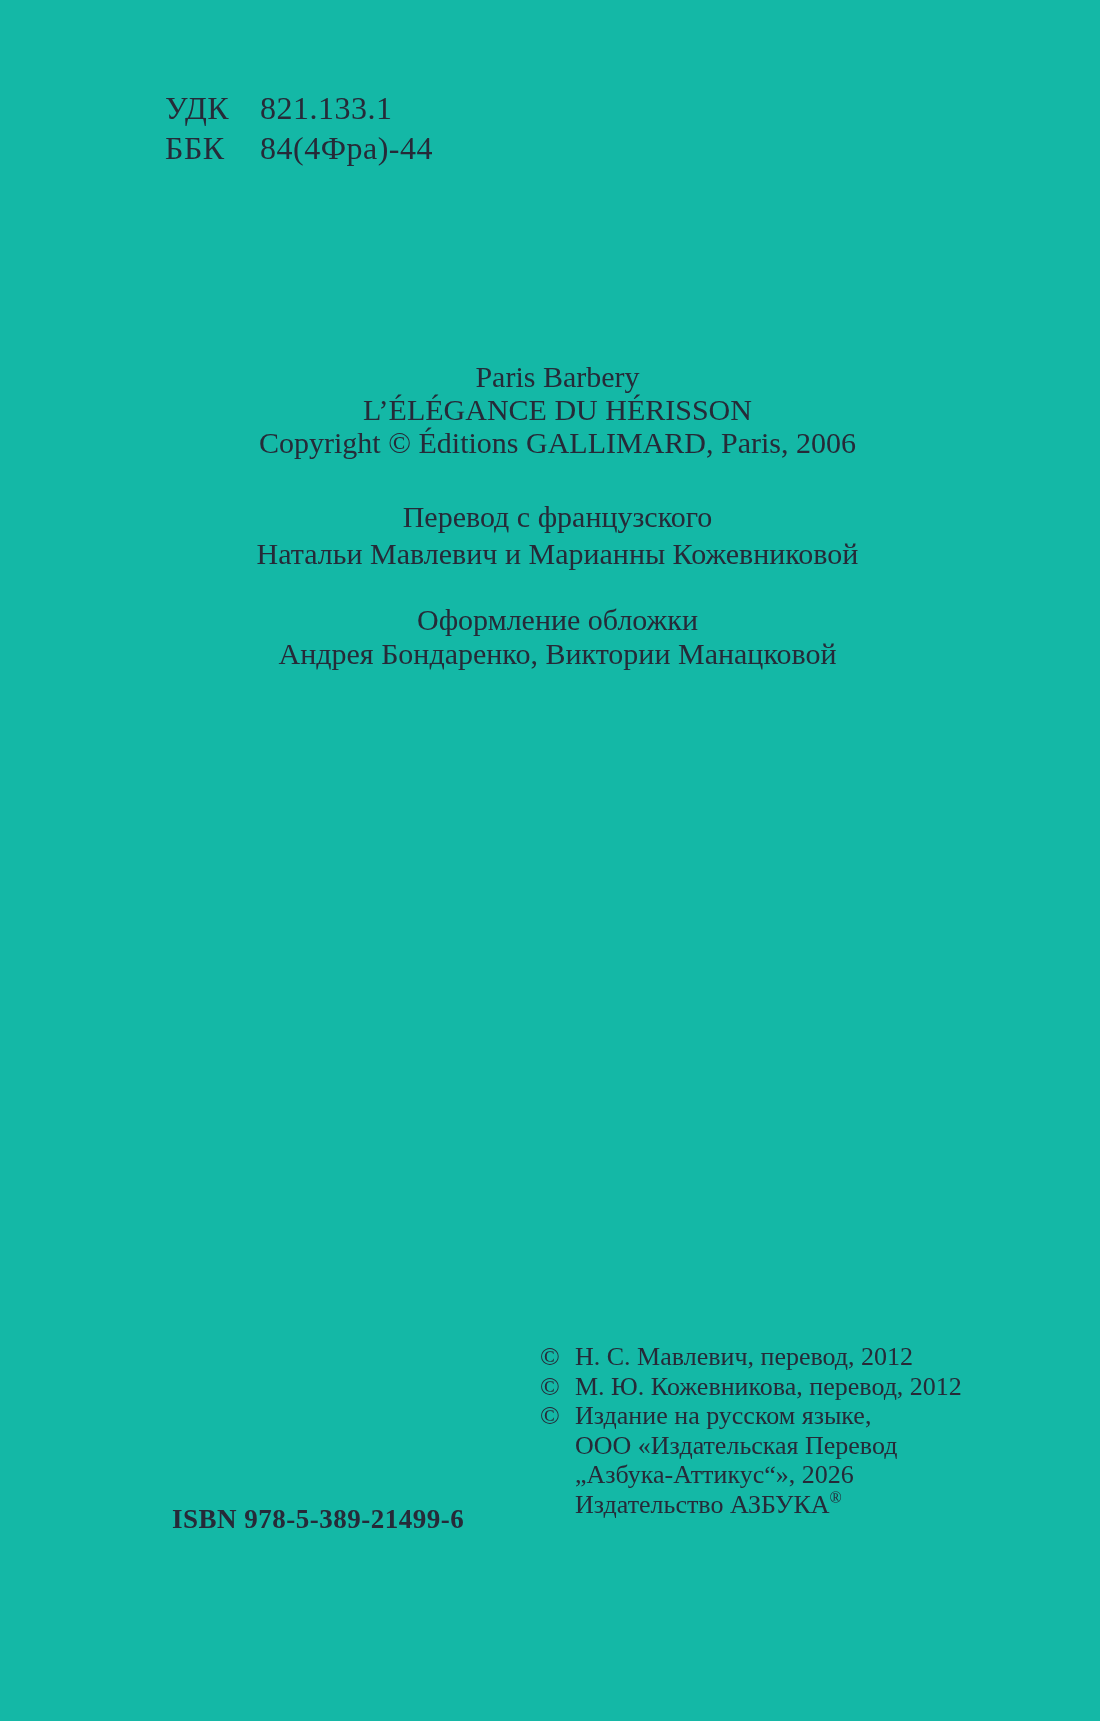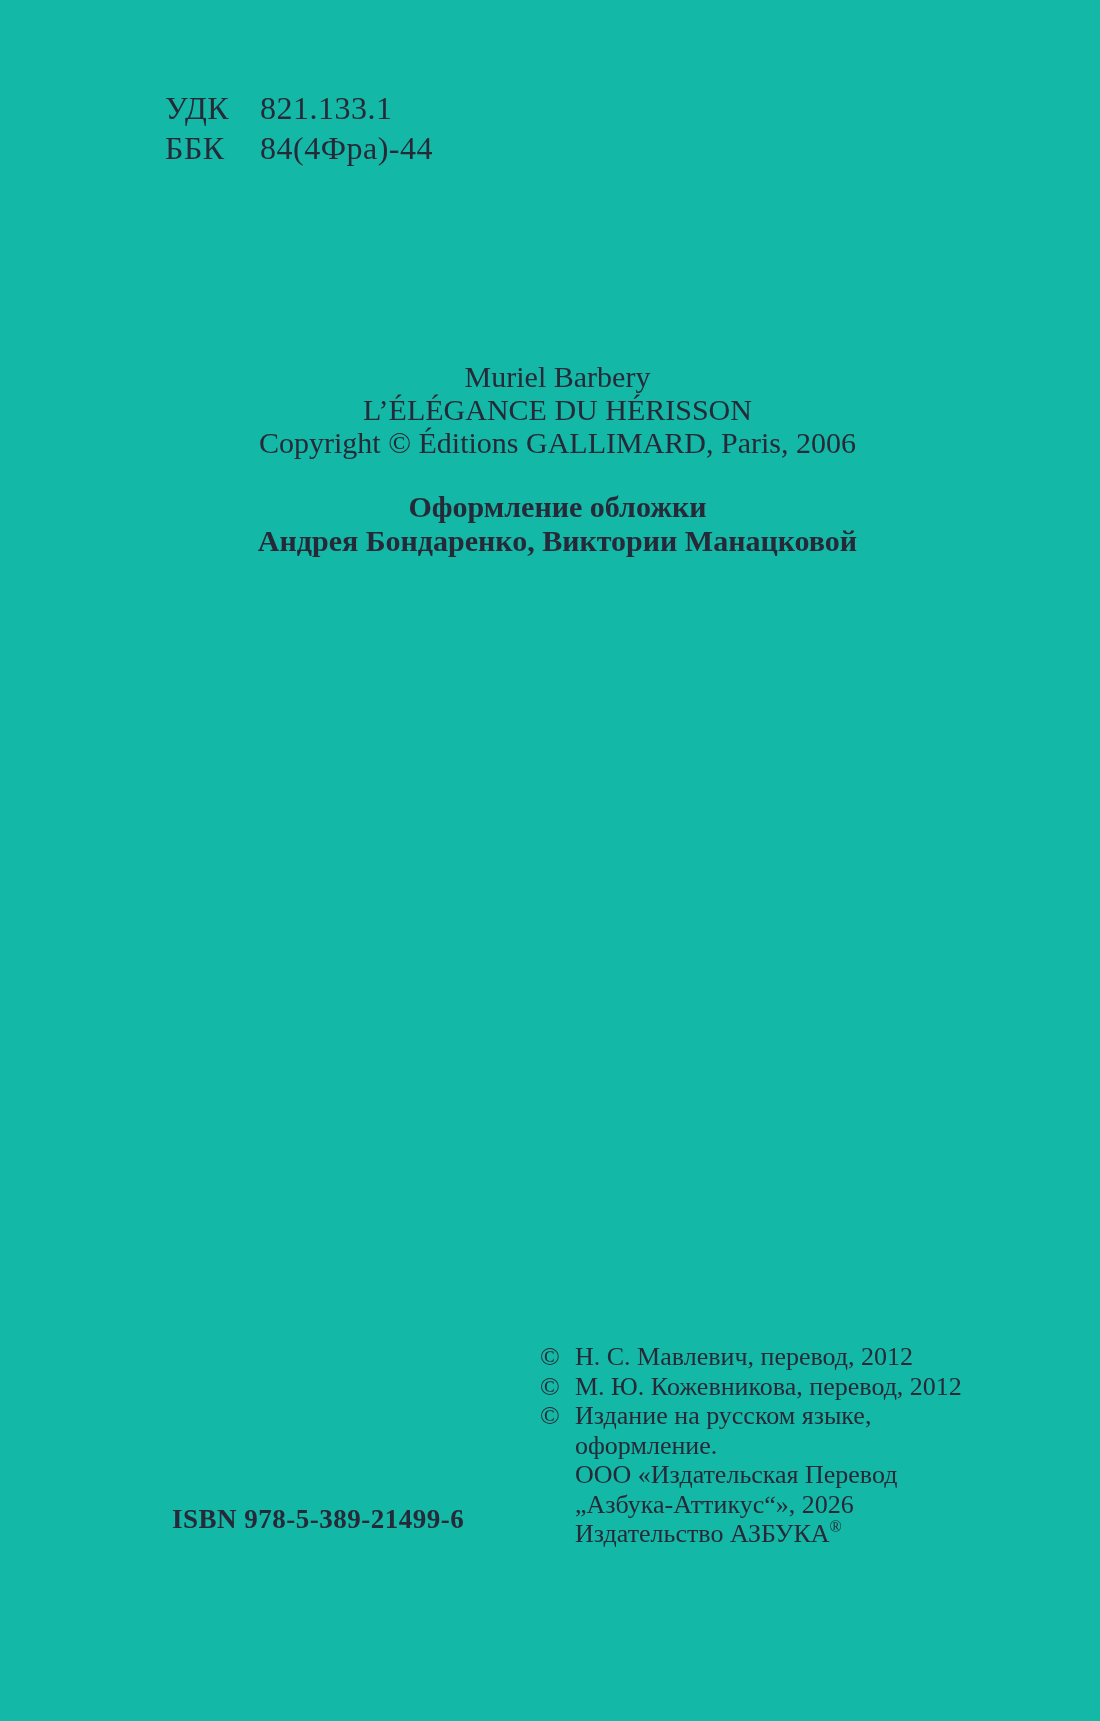--- a/index.html
+++ b/index.html
@@ -34,21 +34,21 @@
   .center-col {
     position: absolute;
     top: 360px;
     left: 160px;
     width: 795px;
     text-align: center;
     font-size: 30px;
   }
   .title-para { line-height: 33px; }
   .translation-para { margin-top: 39px; line-height: 37px; }
-  .cover-para { margin-top: 31px; line-height: 34px; font-weight: bold; }
+  .cover-para { margin-top: 31px; line-height: 34px; }
 
   
   .rights {
     position: absolute;
     top: 1342px;
     left: 540px;
     font-size: 26px;
     line-height: 29.5px;
   }
   .entry { display: flex; }
@@ -81,25 +81,29 @@
       <span class="c-value">821.133.1</span>
     </div>
     <div class="c-row">
       <span class="c-label">ББК</span>
       <span class="c-value">84(4Фра)-44</span>
     </div>
   </div>
 
   <div class="center-col">
     <div class="title-para">
-      <div>Muriel Barbery</div>
+      <div>Paris Barbery</div>
       <div>L’ÉLÉGANCE DU HÉRISSON</div>
       <div>Copyright © Éditions GALLIMARD, Paris, 2006</div>
     </div>
 
+    <div class="translation-para">
+      <div>Перевод с французского</div>
+      <div>Натальи Мавлевич и Марианны Кожевниковой</div>
+    </div>
 
     <div class="cover-para">
       <div>Оформление обложки</div>
       <div>Андрея Бондаренко, Виктории Манацковой</div>
     </div>
   </div>
 
   <div class="rights">
     <div class="entry">
       <span class="mark">©</span>
@@ -110,21 +114,20 @@
     <div class="entry">
       <span class="mark">©</span>
       <div class="entry-lines">
         <div>М. Ю. Кожевникова, перевод, 2012</div>
       </div>
     </div>
     <div class="entry">
       <span class="mark">©</span>
       <div class="entry-lines">
         <div>Издание на русском языке,</div>
-        <div>оформление.</div>
         <div>ООО «Издательская Перевод</div>
         <div>„Азбука-Аттикус“», 2026</div>
         <div>
           <span>Издательство АЗБУКА</span><sup>®</sup>
         </div>
       </div>
     </div>
   </div>
 
   <div class="isbn">ISBN 978-5-389-21499-6</div>

